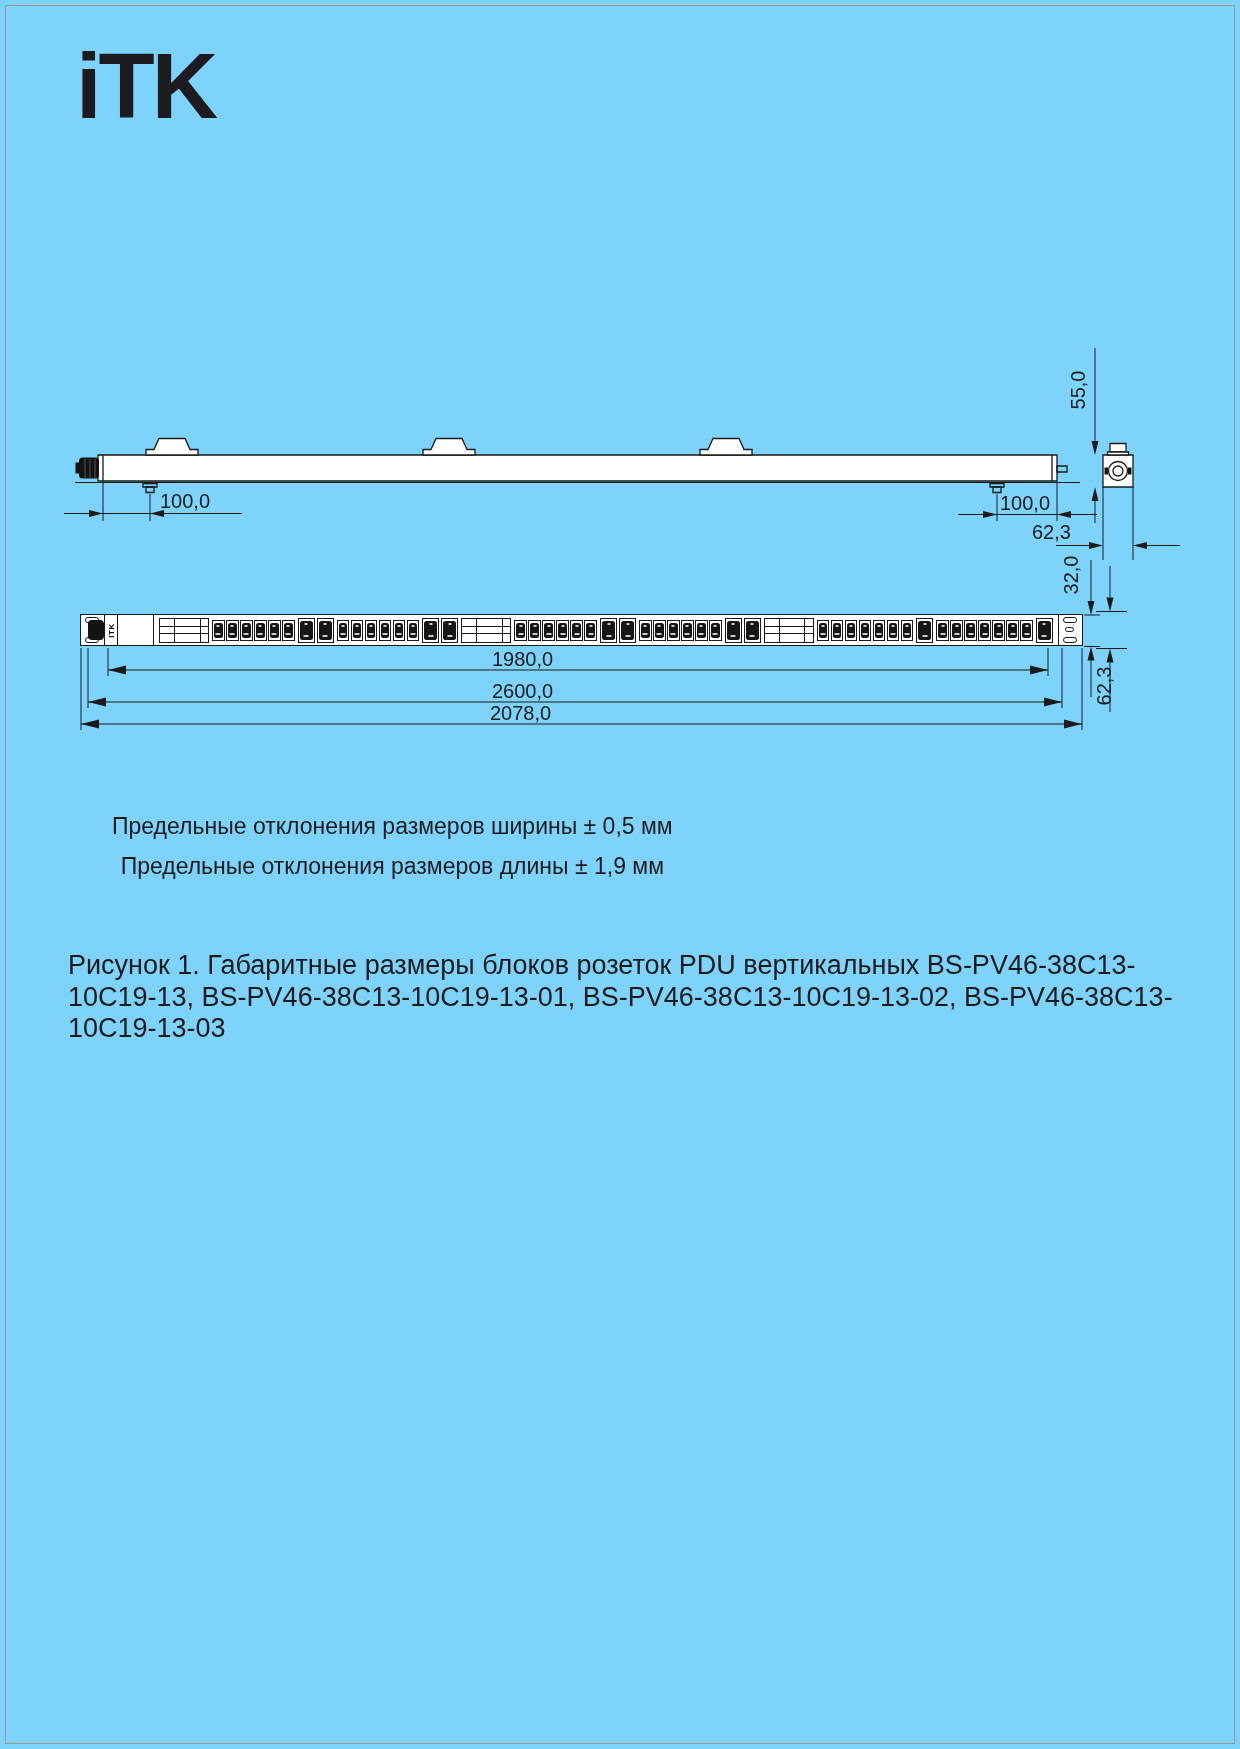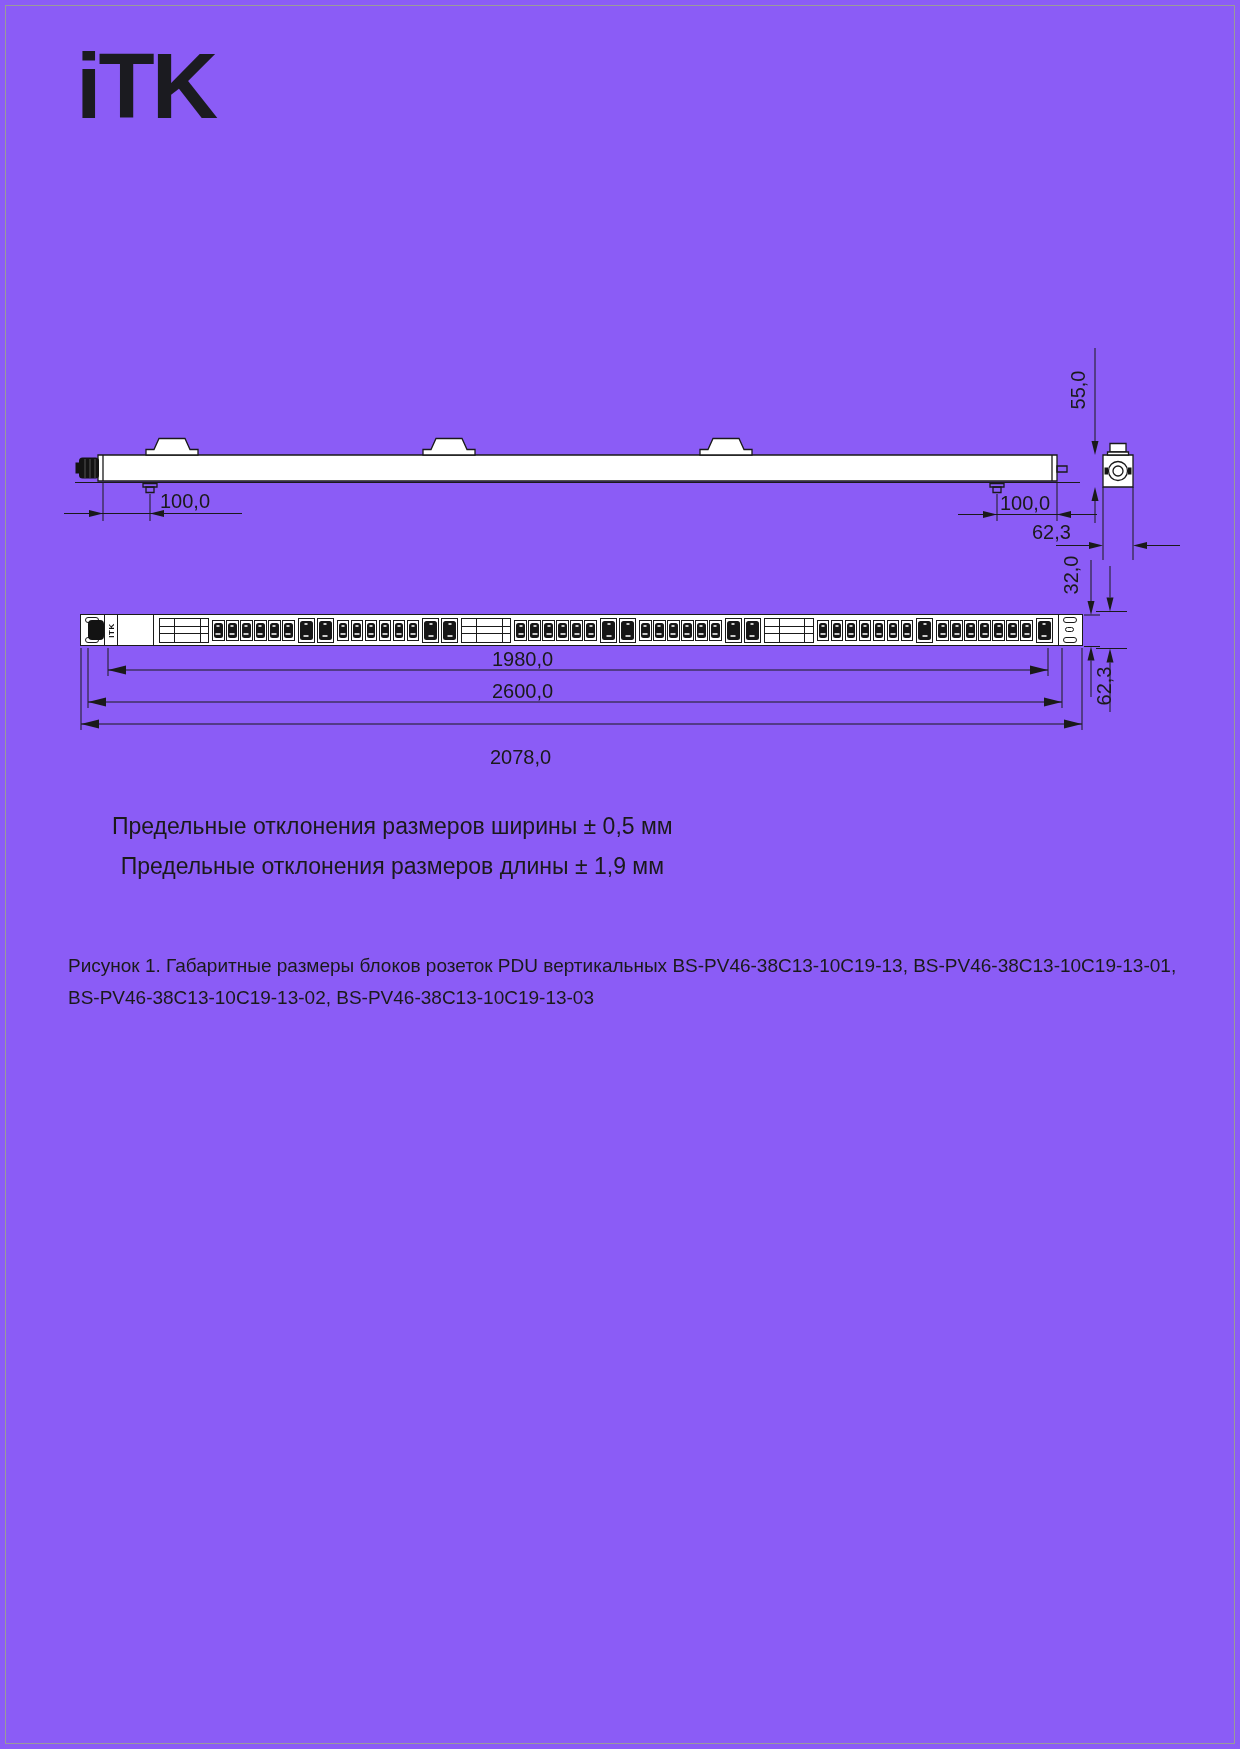--- a/index.html
+++ b/index.html
@@ -1,19 +1,19 @@
 <!DOCTYPE html>
 <html><head>
 <meta charset="utf-8">
 <style>
   * { box-sizing: border-box; margin: 0; padding: 0; }
   html,body { background:#ffffff; }
   body { font-family: "Liberation Sans", sans-serif; color:#1a1a1a; }
   .page {
-    position: relative; width: 1240px; height: 1749px; background:#8b5cf6;
+    position: relative; width: 1240px; height: 1749px; background:#7dd3fc;
     overflow: hidden;
   }
   .page-frame {
     position:absolute; left:5px; top:5px; right:5px; bottom:5px;
     border:1px solid #9a9a9a; pointer-events:none;
   }
   
   .logo {
     position:absolute; left:76px; top:40px;
     font-size:92px; font-weight:bold; letter-spacing:-3px; color:#1b1b20;
@@ -65,21 +65,21 @@
     background-repeat:no-repeat;
     background-size:100% 1px, 100% 1px, 1px 100%, 1px 100%;
     background-position:0 32%, 0 64%, 30% 0, 84% 0;
   }
   .endcap { position:relative; width:24px; height:100%; border-left:1px solid #1a1a1a; flex:none; }
   
   .notes { position:absolute; left:112px; top:806px; z-index:3; }
   .notes p { font-size:23px; line-height:40px; color:#1a1a1a;text-align:center; }
   .caption {
     position:absolute; left:68px; top:950px; width:1122px; z-index:3;
-    font-size:19px; line-height:31.5px; color:#1a1a1a;
+    font-size:27px; line-height:31.5px; color:#1a1a1a;
   }
 </style>
 </head>
 <body>
 
 <div class="page">
   <div class="page-frame"></div>
 
   <div class="logo">iTK</div>
 
@@ -381,21 +381,21 @@
   </div>
 
   <span class="dim" style="left:160px; top:491px;">100,0</span>
   <span class="dim" style="left:1000px; top:493px;">100,0</span>
   <span class="dim rot" style="left:1078px; top:390px;">55,0</span>
   <span class="dim" style="left:1032px; top:522px;">62,3</span>
   <span class="dim rot" style="left:1071px; top:575px;">32,0</span>
   <span class="dim rot" style="left:1104px; top:686px;">62,3</span>
   <span class="dim" style="left:492px; top:649px;">1980,0</span>
   <span class="dim" style="left:492px; top:681px;">2600,0</span>
-  <span class="dim" style="left:490px; top:703px;margin-top:44px;">2078,0</span>
+  <span class="dim" style="left:490px; top:703px;">2078,0</span>
 
   <div class="notes">
     <p>Предельные отклонения размеров ширины ± 0,5 мм</p>
     <p>Предельные отклонения размеров длины ± 1,9 мм</p>
   </div>
 
   <p class="caption">Рисунок 1. Габаритные размеры блоков розеток PDU вертикальных BS-PV46-38C13-10C19-13, BS-PV46-38C13-10C19-13-01, BS-PV46-38C13-10C19-13-02, BS-PV46-38C13-10C19-13-03</p>
 </div>
 
 </body></html>

